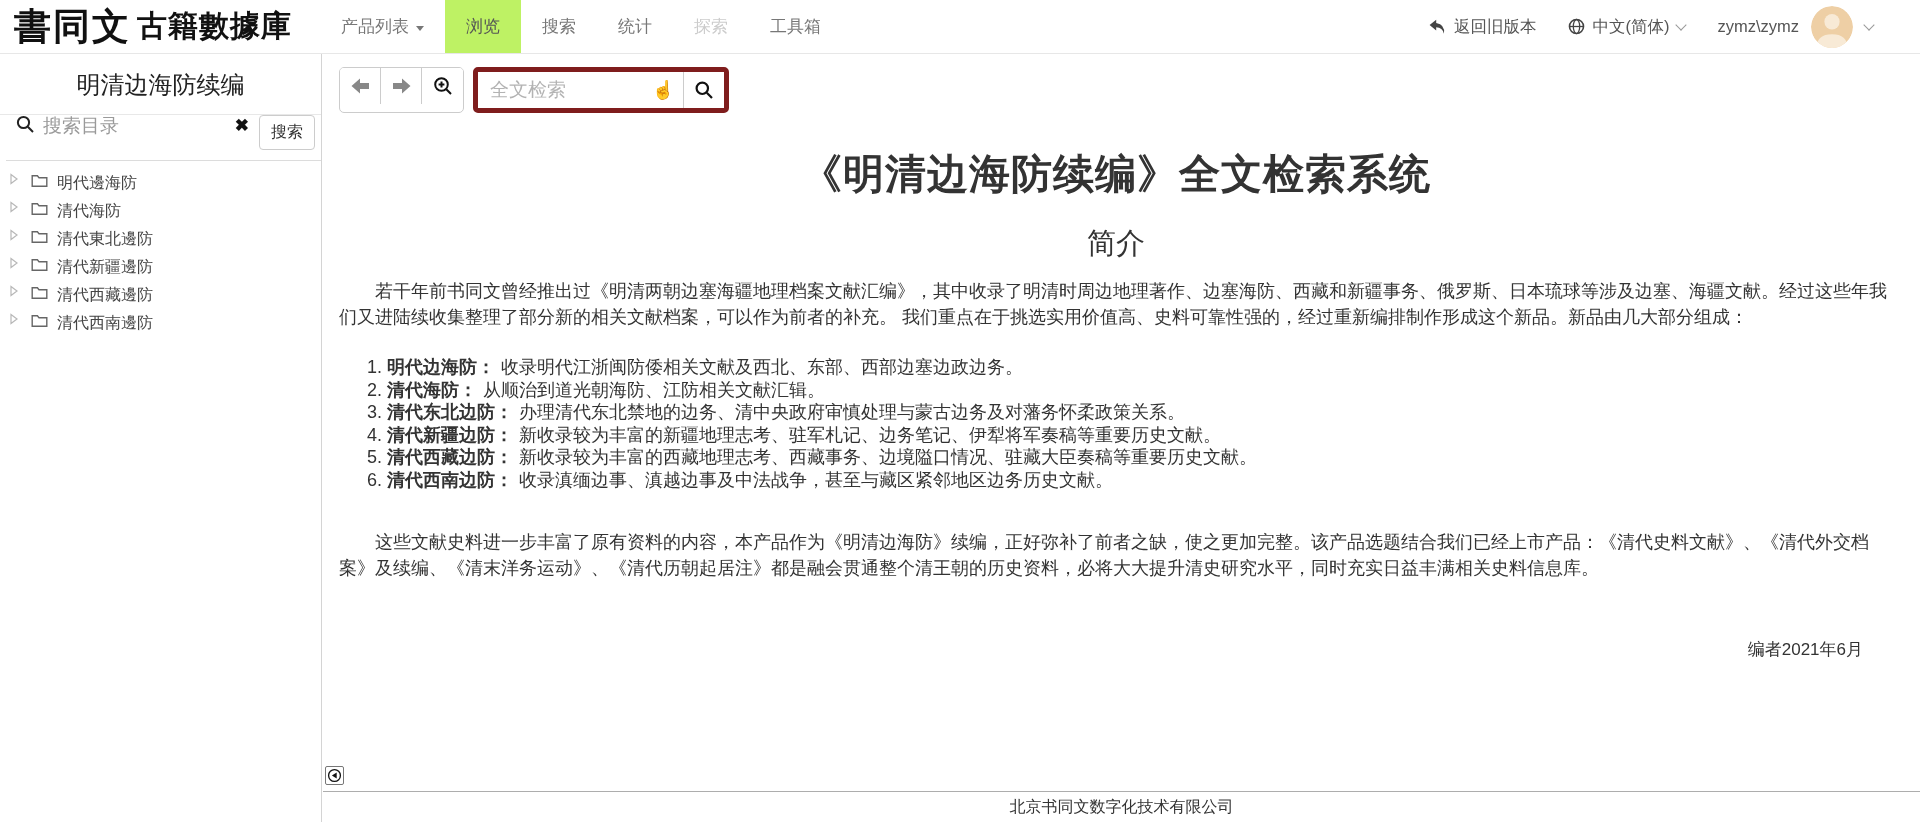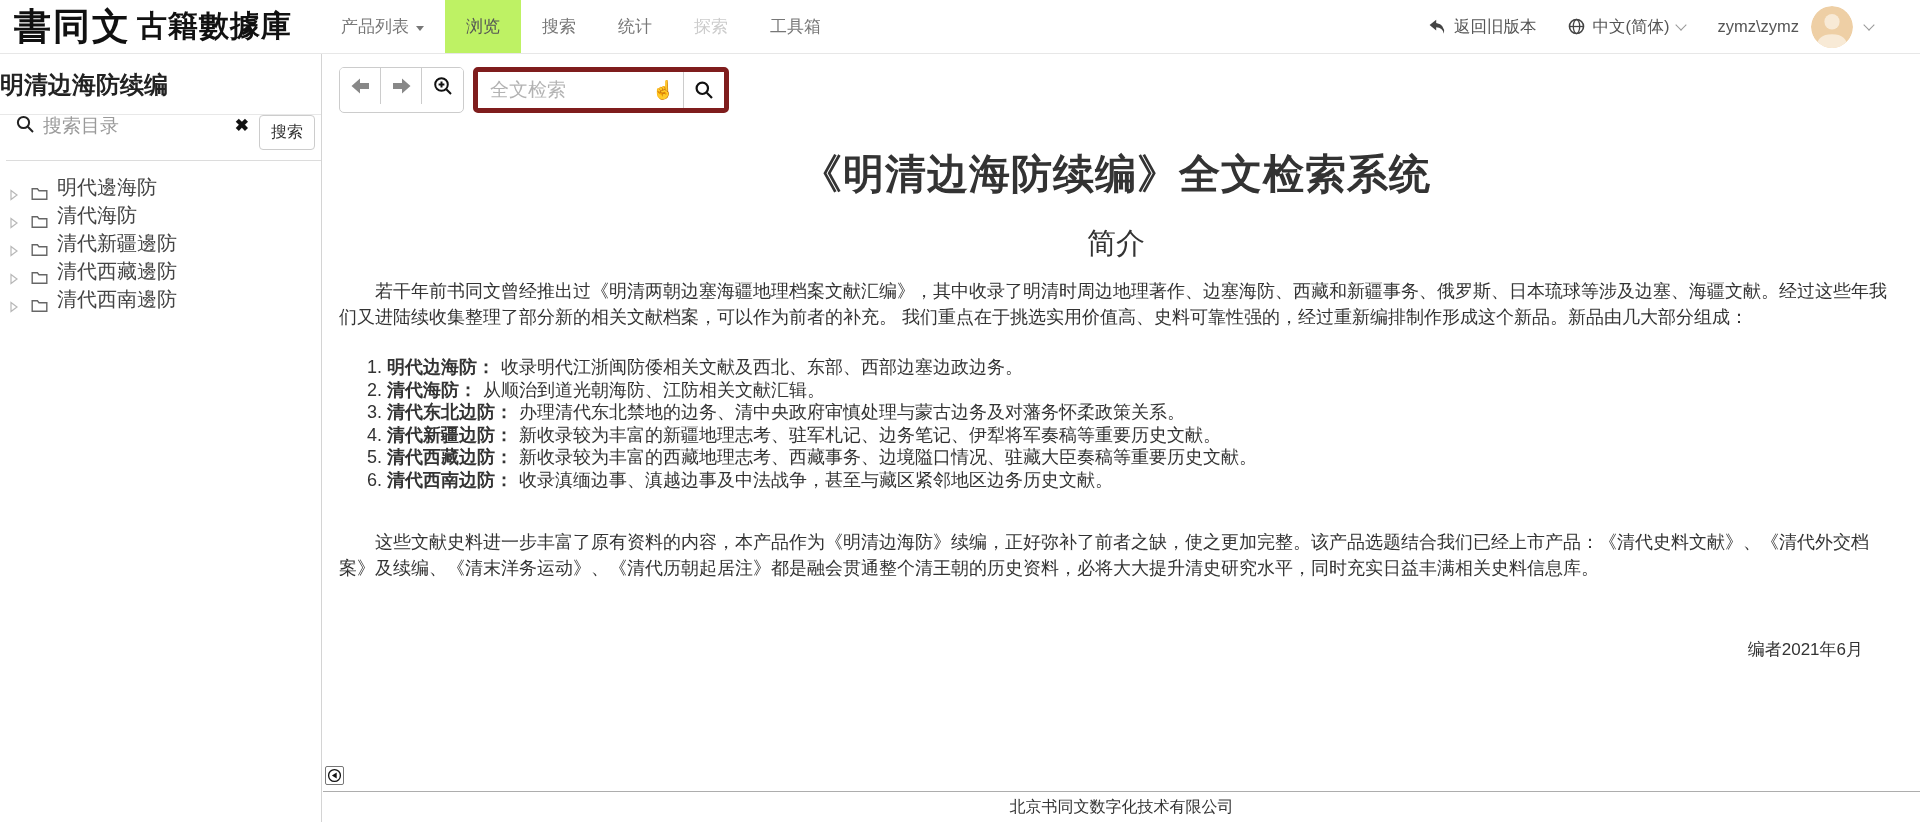--- a/index.html
+++ b/index.html
@@ -40,42 +40,42 @@
     transform:rotate(45deg); margin-left:8px; margin-top:-4px;
   }
   .avatar { width:42px; height:42px; border-radius:50%; overflow:hidden; margin:0 4px 0 12px; cursor:pointer; flex:none; }
 
   
   .sidebar {
     position:absolute; left:0; top:54px; bottom:0; width:322px;
     border-right:1px solid #d4d4d4; background:#fff;
   }
   .sidebar-title {
-    text-align:left; font-size:24px; font-weight:bold; color:#222;
+    text-align:center; font-size:24px; font-weight:normal; color:#222;
     padding:15px 0 13px; border-bottom:1px solid #e8e8e8;
   }
   .sidebar-search {
     display:flex; align-items:flex-start; height:46px; padding:0 6px 0 10px;
     border-bottom:1px solid #dcdcdc;
     margin-left:6px;
   }
   .sidebar-search .mag { flex:none; margin-right:8px; display:flex; }
   .sidebar-search input {
     flex:1; min-width:0; border:none; outline:none; font-size:19px;
     font-family:"Liberation Sans", sans-serif; color:#333; background:transparent;
   }
   .sidebar-search input::placeholder { color:#9a9a9a; }
   .clear-x { font-size:17px; font-weight:bold; color:#111; padding:0 10px; cursor:pointer; }
   .search-btn {
     font-size:16px; color:#333; background:#fff; border:1px solid #ccc;
     border-radius:4px; padding:6px 11px; cursor:pointer; white-space:nowrap;
     font-family:"Liberation Sans", sans-serif;
   }
   .tree { padding:12px 0 0 10px; }
-  .tree-item { display:flex; align-items:flex-end; height:28px; font-size:20px; color:#444; cursor:pointer; }
+  .tree-item { display:flex; align-items:flex-start; height:28px; font-size:16px; color:#444; cursor:pointer; }
   .tree-caret { flex:none; margin-right:13px; display:flex; }
   .tree-folder { flex:none; margin-right:9px; display:flex; }
 
   
   .main { position:absolute; left:323px; top:54px; right:0; bottom:0; background:#fff; }
   .toolbar { display:flex; margin:13px 0 0 16px; gap:9px; }
   .btn-group { display:flex; border:1px solid #ccc; border-radius:5px; overflow:hidden; background:#fff; }
   .tool-btn {
     width:41px; height:36px; display:flex; align-items:center; justify-content:center;
     background:#fff; border-right:1px solid #ccc; cursor:pointer;
@@ -211,20 +211,33 @@
           <svg width="8" height="12" viewBox="0 0 8 12">
             <polygon points="1,1.5 7,6 1,10.5" fill="none" stroke="#b8b8b8" stroke-width="1.2"></polygon>
           </svg>
         </span>
       <span class="tree-folder">
           <svg width="17" height="15" viewBox="0 0 17 15" fill="none" stroke="#666" stroke-width="1.4">
             <path d="M1.2 13.3 V2.8 H6.4 L8 4.8 H15.8 V13.3 Z"></path>
           </svg>
         </span>
       <span>清代海防</span>
+    </div>
+    <div class="tree-item">
+      <span class="tree-caret">
+          <svg width="8" height="12" viewBox="0 0 8 12">
+            <polygon points="1,1.5 7,6 1,10.5" fill="none" stroke="#b8b8b8" stroke-width="1.2"></polygon>
+          </svg>
+        </span>
+      <span class="tree-folder">
+          <svg width="17" height="15" viewBox="0 0 17 15" fill="none" stroke="#666" stroke-width="1.4">
+            <path d="M1.2 13.3 V2.8 H6.4 L8 4.8 H15.8 V13.3 Z"></path>
+          </svg>
+        </span>
+      <span>清代東北邊防</span>
     </div>
     <div class="tree-item">
       <span class="tree-caret">
           <svg width="8" height="12" viewBox="0 0 8 12">
             <polygon points="1,1.5 7,6 1,10.5" fill="none" stroke="#b8b8b8" stroke-width="1.2"></polygon>
           </svg>
         </span>
       <span class="tree-folder">
           <svg width="17" height="15" viewBox="0 0 17 15" fill="none" stroke="#666" stroke-width="1.4">
             <path d="M1.2 13.3 V2.8 H6.4 L8 4.8 H15.8 V13.3 Z"></path>

